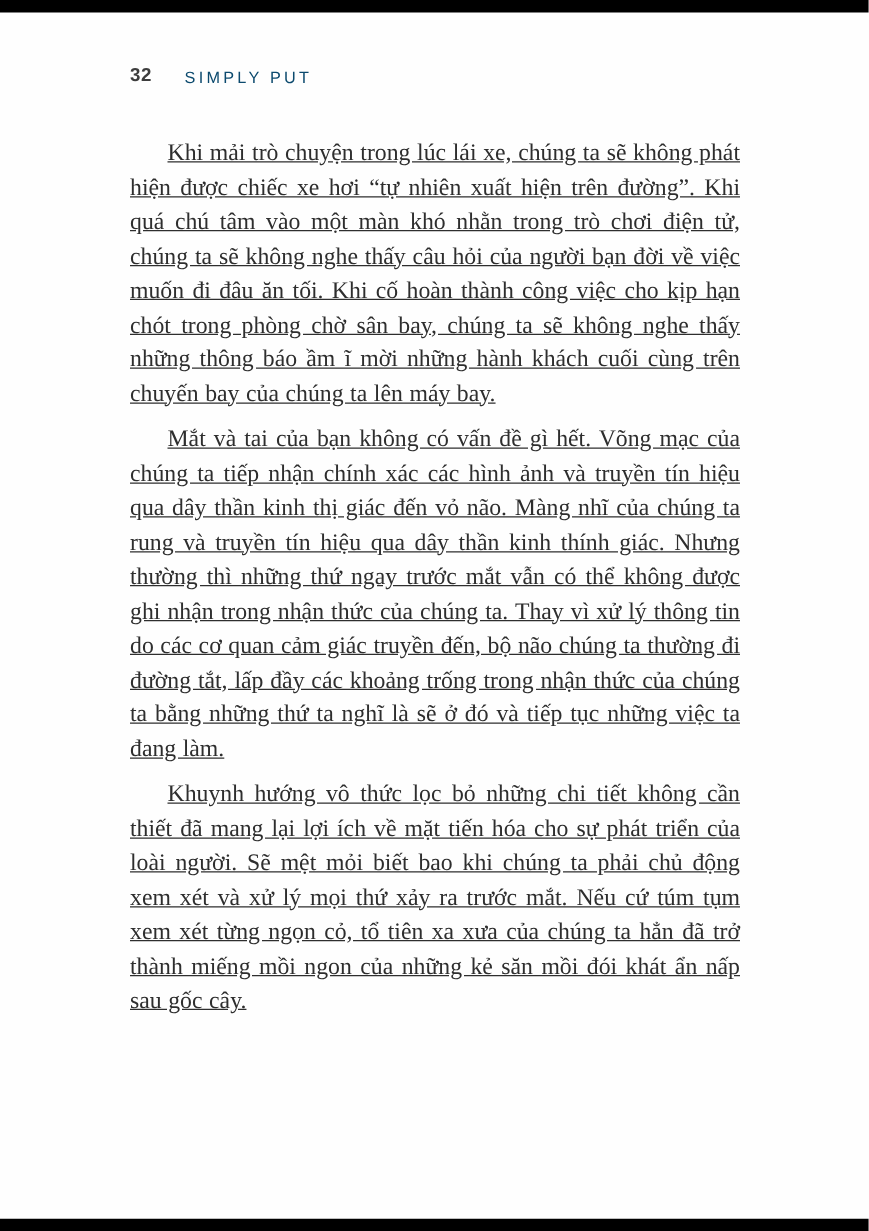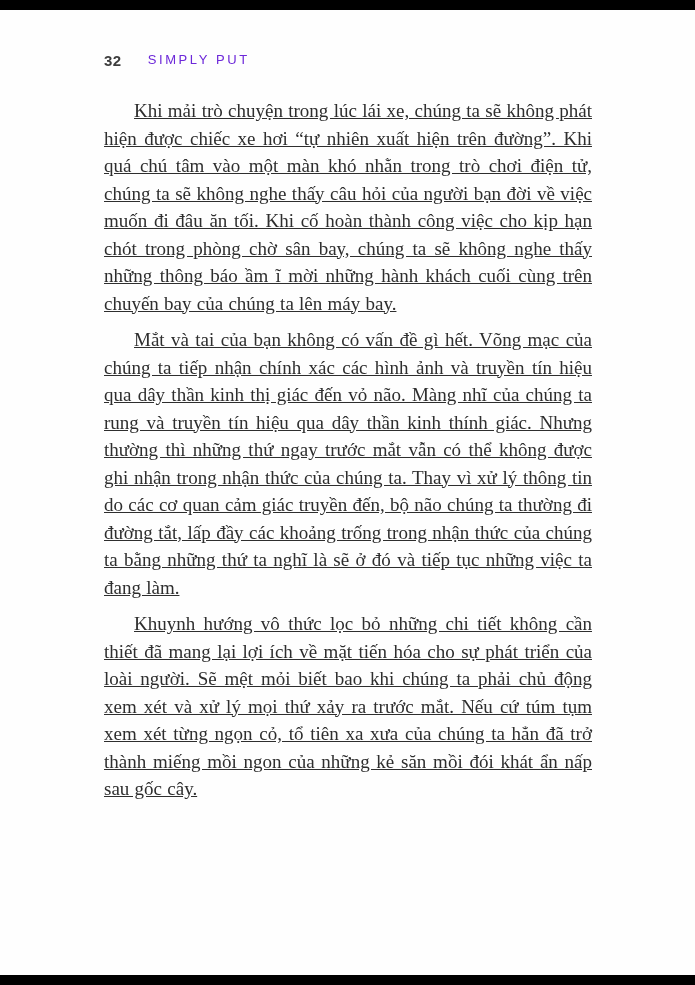--- a/index.html
+++ b/index.html
@@ -30,37 +30,37 @@
       top: 10px;
       left: 0;
       right: 0;
       bottom: 10px;
       padding: 42px 103px 0 104px;
       background: transparent;
     }
 
     .running-header {
       display: flex;
-      align-items: flex-start;
+      align-items: flex-end;
       gap: 26px;
       font-family: "Liberation Sans", sans-serif;
-      margin-bottom: 28px;
+      margin-bottom: 40px;
     }
 
     .page-number {
       font-weight: 700;
       font-size: 15px;
       color: #3d3d3d;
       letter-spacing: 0.5px;
     }
 
     .book-title {
       font-size: 13px;
       letter-spacing: 2.6px;
-      color: #6d28d9;
+      color: #0c4a6e;
     }
 
     .page-body p {
       font-size: 19px;
       line-height: 27.5px;
       color: #2e2e2e;
       text-align: justify;
       text-indent: 30px;
       margin-bottom: 9px;
       word-spacing: 0.5px;

